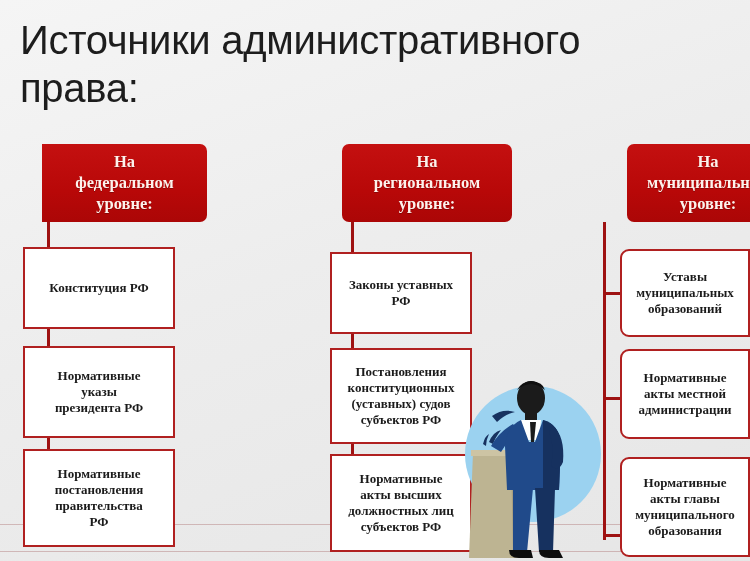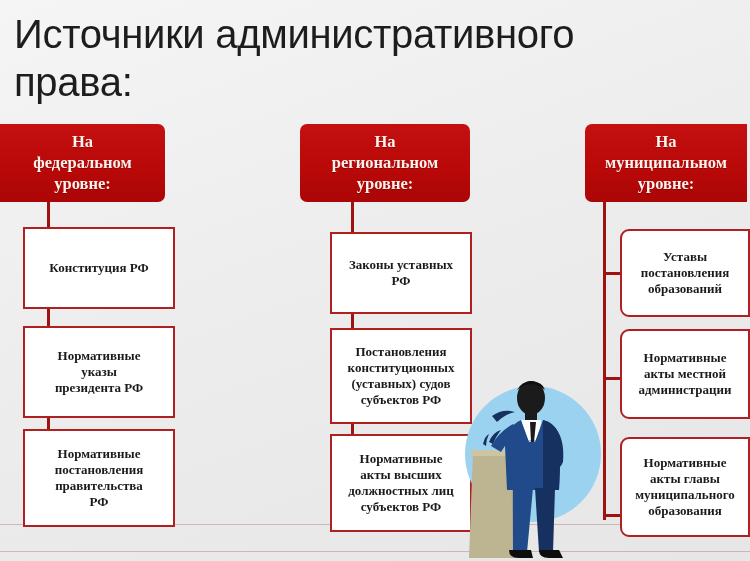--- a/index.html
+++ b/index.html
@@ -21,21 +21,21 @@
   
   #title-area {
     position: absolute;
     left: 8px;
     top: 4px;
     width: 740px;
     height: 110px;
     background: transparent;
   }
   #page-title {
-    margin: 6px;
+    margin: 12px;
     font-family: "Liberation Sans", "DejaVu Sans", sans-serif;
     font-size: 40px;
     line-height: 48px;
     font-weight: 400;
     letter-spacing: -0.3px;
     color: #1d1d1d;
     white-space: pre-line;
   }
 
   
@@ -43,21 +43,22 @@
     position: absolute;
     left: 0;
     width: 750px;
     height: 1px;
     background: rgba(160, 90, 90, 0.35);
   }
 
   
   .column {
     position: absolute;
-    top: 124px;
+    top: 144px;
+    padding-left: 42px;
   }
   #col-federal   { left: 0px;   width: 178px; }
   #col-regional  { left: 300px; width: 176px; }
   #col-municipal { left: 585px; width: 165px; }
 
   
   .head-box {
     position: relative;
     background: #be0a0a;
     background: linear-gradient(180deg, #c41010 0%, #b80808 60%, #ab0606 100%);
@@ -181,21 +182,21 @@
     <div class="head-box">На
 муниципальном
 уровне:</div>
 
     <div class="rail" style="left:18px; top:78px; height:318px;"></div>
     <div class="stub" style="left:18px; top:148px; width:20px;"></div>
     <div class="stub" style="left:18px; top:253px; width:20px;"></div>
     <div class="stub" style="left:18px; top:390px; width:20px;"></div>
 
     <div class="leaf" style="left:35px; top:105px; width:130px; height:88px;">Уставы
-постановления
+муниципальных
 образований</div>
     <div class="leaf" style="left:35px; top:205px; width:130px; height:90px;">Нормативные
 акты местной
 администрации</div>
     <div class="leaf" style="left:35px; top:313px; width:130px; height:100px;">Нормативные
 акты главы
 муниципального
 образования</div>
   </div>
 

